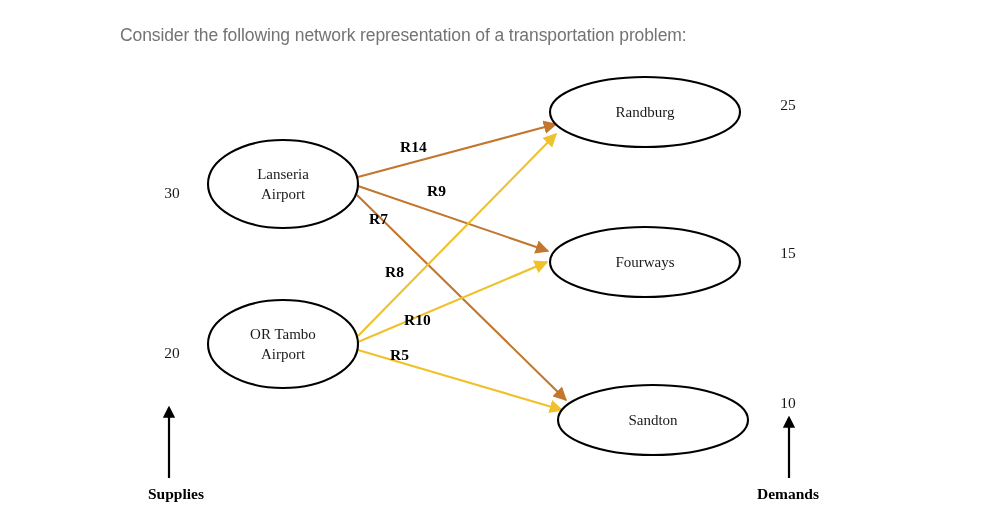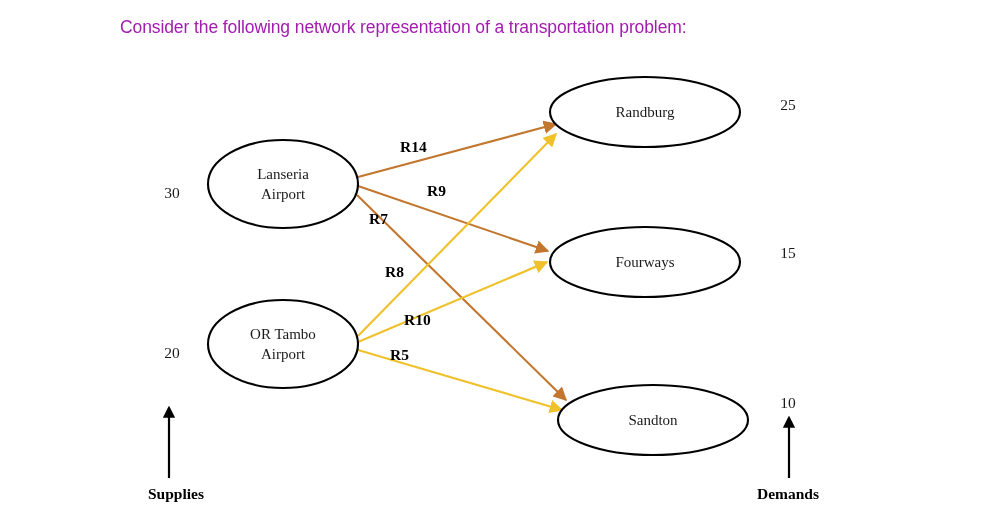--- a/index.html
+++ b/index.html
@@ -11,24 +11,24 @@
     position: relative;
     width: 987px;
     height: 531px;
     background: #ffffff;
     overflow: hidden;
     font-family: "Liberation Serif", "DejaVu Serif", serif;
   }
   #prompt-text {
     position: absolute;
     left: 120px;
-    top: 17px;
+    top: 25px;
     font-family: "Liberation Sans", "DejaVu Sans", sans-serif;
     font-size: 17.5px;
-    color: #a21caf;
+    color: #737373;
     letter-spacing: -0.1px;
     white-space: nowrap;
   }
   #network-svg {
     position: absolute;
     left: 0;
     top: 0;
     width: 987px;
     height: 531px;
   }

